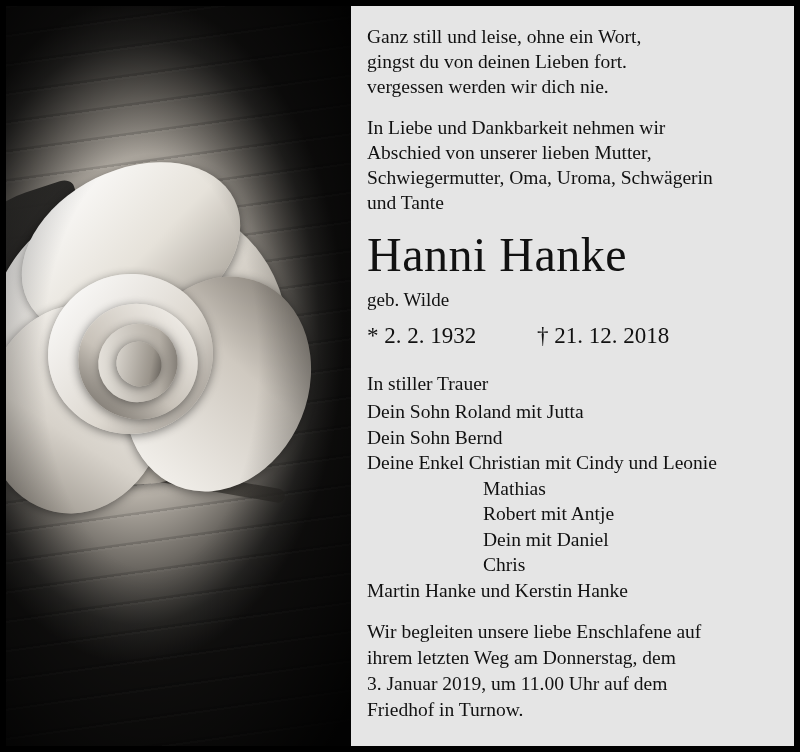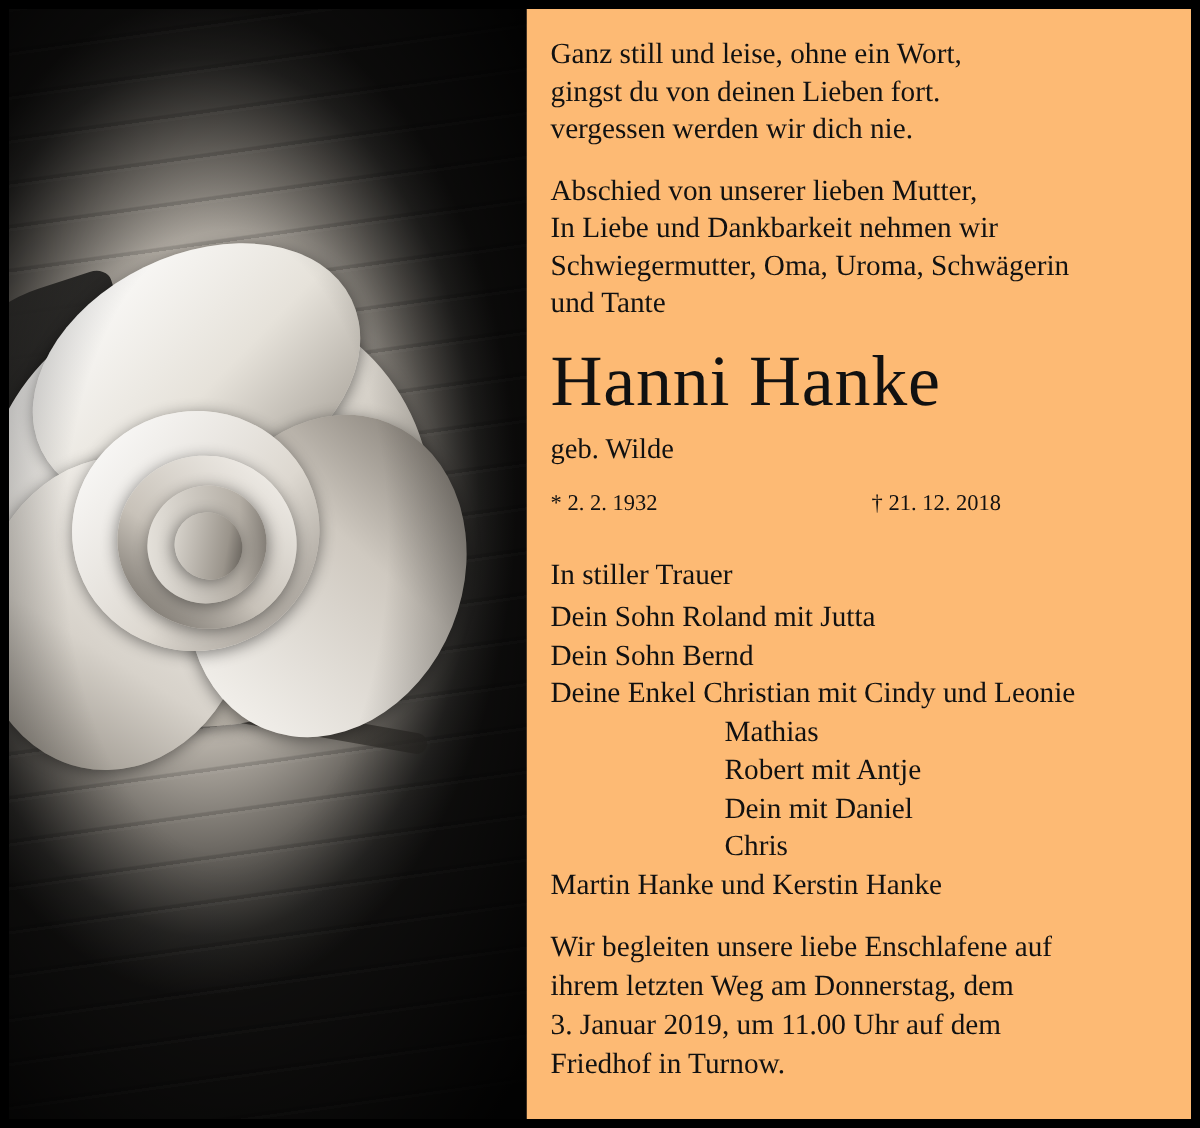--- a/index.html
+++ b/index.html
@@ -7,21 +7,21 @@
     padding: 0;
     background: #ffffff;
   }
   body {
     font-family: "Liberation Serif", serif;
   }
   .obituary {
     position: relative;
     width: 800px;
     height: 752px;
-    background: #fdba74;
+    background: #e5e5e5;
     box-sizing: border-box;
     border: 6px solid #000000;
     overflow: hidden;
     display: flex;
   }
   
   .photo-panel {
     position: relative;
     width: 345px;
     height: 100%;
@@ -133,25 +133,24 @@
     letter-spacing: .5px;
     margin: 6px 0 2px 0;
     font-weight: normal;
   }
   .birthname {
     font-size: 19px;
     line-height: 26px;
     margin: 0 0 10px 0;
   }
   .dates {
-    font-size: 15px;
+    font-size: 23px;
     line-height: 26px;
     margin: 0 0 22px 0;
     display: flex;
-    gap: 44px;
   }
   .dates .born { width: 170px; }
   .mourning-title {
     font-size: 19.5px;
     line-height: 26px;
     margin: 16px 0 2px 0;
   }
   .mourners {
     font-size: 19.5px;
     line-height: 25.5px;
@@ -192,22 +191,22 @@
 
   <div class="text-panel">
 
     <div class="verse">
       <div>Ganz still und leise, ohne ein Wort,</div>
       <div>gingst du von deinen Lieben fort.</div>
       <div>vergessen werden wir dich nie.</div>
     </div>
 
     <div class="intro">
+      <div>In Liebe und Dankbarkeit nehmen wir</div>
       <div>Abschied von unserer lieben Mutter,</div>
-      <div>In Liebe und Dankbarkeit nehmen wir</div>
       <div>Schwiegermutter, Oma, Uroma, Schwägerin</div>
       <div>und Tante</div>
     </div>
 
     <div class="name">Hanni Hanke</div>
     <div class="birthname">geb. Wilde</div>
 
     <div class="dates">
       <span class="born">* 2. 2. 1932</span>
       <span>† 21. 12. 2018</span>

